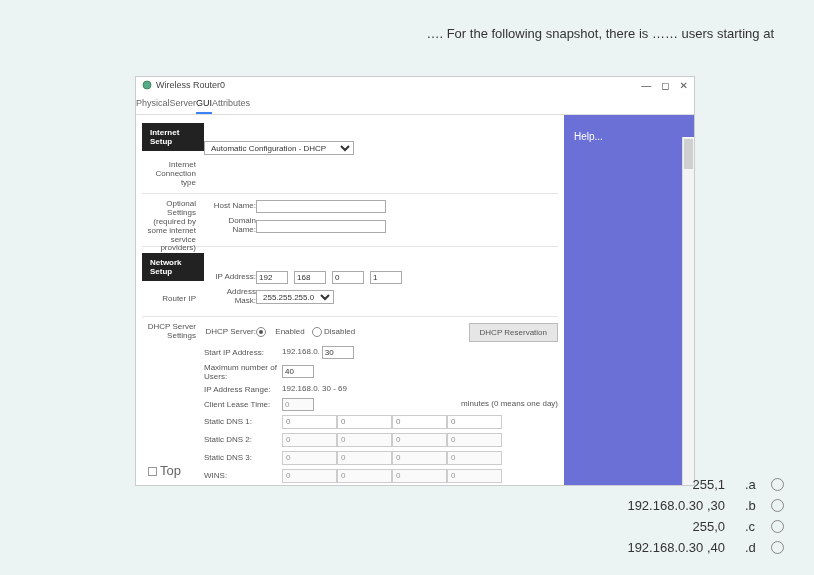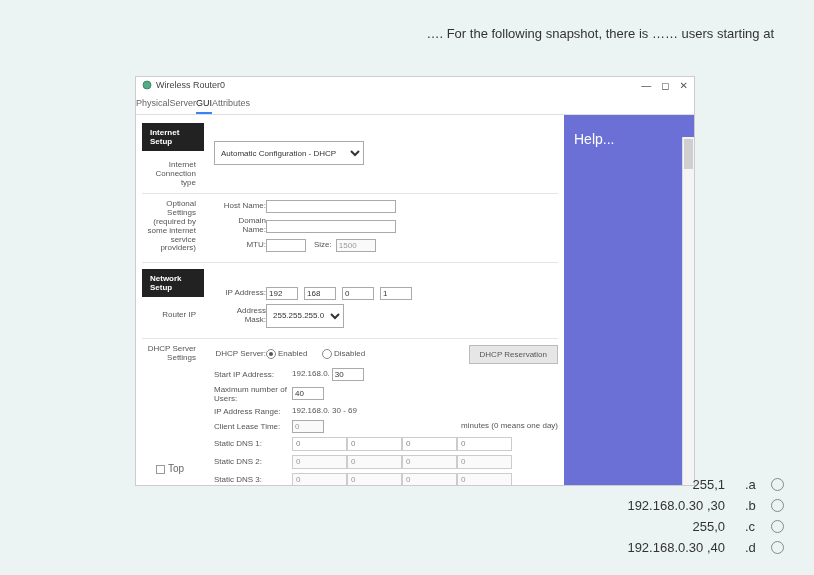--- a/index.html
+++ b/index.html
@@ -9,46 +9,46 @@
   .titlebar { display: flex; align-items: flex-start; padding: 3px 6px; font-size: 9px; color: #444; }
   .titlebar .t-icon { width: 10px; height: 10px; margin-right: 4px; display:inline-block; }
   .titlebar .t-icon svg{width:100%;height:100%;}
   .titlebar .spacer { flex: 1; }
   .titlebar .wbtn { margin-left: 10px; font-size: 10px; color: #555; }
   .tabs { display: flex; font-size: 9px; border-bottom: 1px solid #ddd; }
   .tab { padding: 4px 0; color: #666; }
   .tab.active { color: #222; border-bottom: 2px solid #3b82f6; }
   .content { display: flex; position: relative; height: 370px; }
   .main { flex: 1; padding: 8px 6px 8px 6px; overflow: hidden; }
-  .helpcol { width: 130px; background: #6b70d6; color: #fff; padding: 16px 10px; font-size: 14px; }
+  .helpcol { width: 130px; background: #6b70d6; color: #fff; padding: 16px 10px; font-size: 10px; }
   .section-hdr { background: #222; color: #fff; font-size: 8px; font-weight: bold; padding: 5px 8px; display:inline-block; margin-bottom:6px; }
   .row { display: flex; align-items: center; margin-bottom: 4px; }
   .lbl { font-size: 8px; color: #555; text-align: right; line-height: 1.1; }
   .lbl.side { width: 58px; padding-right: 4px; }
   .lbl.inner { width: 52px; }
   .lbl2 { width: 78px; font-size: 8px; color: #555; }
   .sel, .inp { border: 1px solid #aaa; font-size: 8px; padding: 1px 2px; background: #fff; color:#333; }
-  .sel { height: 24px; }
+  .sel { height: 14px; }
   .inp { height: 13px; }
   .inp.tiny { width: 32px; }
   .inp.sm { width: 40px; }
   .inp.med { width: 130px; }
   .hr { border-top: 1px solid #e5e5e5; margin: 6px 0 6px 0; }
-  .sect { display:flex;gap:10px; }
+  .sect { display:flex; }
   .sect .leftcol { width: 62px; }
   .sect .rightcol { flex:1; }
   .radio { width: 10px; height: 10px; border: 1px solid #888; border-radius: 50%; display: inline-block; vertical-align: middle; margin-right: 2px; position:relative; }
   .radio.on::after{content:"";position:absolute;top:2px;left:2px;width:4px;height:4px;border-radius:50%;background:#555;}
   .btn-res { background:#e6e6e6; border:1px solid #bbb; font-size:8px; padding:4px 10px; color:#555;}
   .grid4 { display:flex; }
   .grid4 .cell { width:55px; border:1px solid #ccc; padding:1px 3px; font-size:8px; color:#888; height:14px; }
   .ro { color:#999 !important; background:#fafafa !important; }
   .scrollbar { position:absolute; right:0; top:22px; bottom:0; width:12px; background:#f4f4f4; border-left:1px solid #ddd; }
   .scrollthumb { position:absolute; top:2px; left:1px; right:1px; height:30px; background:#cfcfcf; }
-  .topchk { position:absolute; left:156px; top:463px; font-size:10px; color:#666; }
+  .topchk { position:absolute; left:148px; top:463px; font-size:13px; color:#666; }
   .topchk .box { display:inline-block;width:9px;height:9px;border:1px solid #999;background:#fff;vertical-align:middle;margin-right:3px;}
   .answers { position: absolute; right: 30px; bottom: 14px; font-size: 13px; color:#333; }
   .ans-row { display:flex; justify-content:flex-end; align-items:center; margin-bottom:6px; }
   .ans-row .txt { margin-right: 20px; direction: ltr; }
   .ans-row .letter { width:22px; text-align:left; }
   .ans-row .circ { width:13px;height:13px;border:1.2px solid #888;border-radius:50%;margin-left:4px; }
 </style>
 </head>
 <body>
 
@@ -96,26 +96,20 @@
         </div>
         <div class="rightcol">
           <div class="row">
               <span class="lbl inner">Host Name:</span>
               <input class="inp med" value="" style="">
             </div>
           <div class="row">
               <span class="lbl inner">Domain Name:</span>
               <input class="inp med" value="" style="">
             </div>
-          <div class="row">
-            <span class="lbl inner">MTU:</span>
-            <input class="inp sm" value="" style="">
-            <span class="lbl" style="margin:0 4px 0 8px">Size:</span>
-            <input class="inp sm ro" readonly="" value="1500" style="">
-          </div>
         </div>
       </div>
 
       <div class="hr"></div>
 
       <div class="sect">
         <div class="leftcol">
           <div class="section-hdr">Network Setup</div>
           <div class="lbl side" style="margin-top:8px">Router IP</div>
         </div>
@@ -138,21 +132,21 @@
       <div class="hr"></div>
 
       <div class="sect">
         <div class="leftcol">
           <div class="lbl side" style="height:26px">DHCP Server Settings</div>
         </div>
         <div class="rightcol">
           <div class="row">
             <span class="lbl inner">DHCP Server:</span>
             <span class="radio on"></span>
-            <span class="lbl" style="width:44px;text-align:left">Enabled</span>
+            <span class="lbl" style="width:44px;text-align:center">Enabled</span>
             <span class="radio"></span>
             <span class="lbl" style="width:44px;text-align:left">Disabled</span>
             <span style="flex:1"></span>
             <button class="btn-res">DHCP Reservation</button>
           </div>
           <div class="row">
             <span class="lbl2">Start IP Address:</span>
             <span class="lbl" style="width:auto;margin-right:2px">192.168.0.</span>
             <input class="inp tiny" value="30" style="">
           </div>

